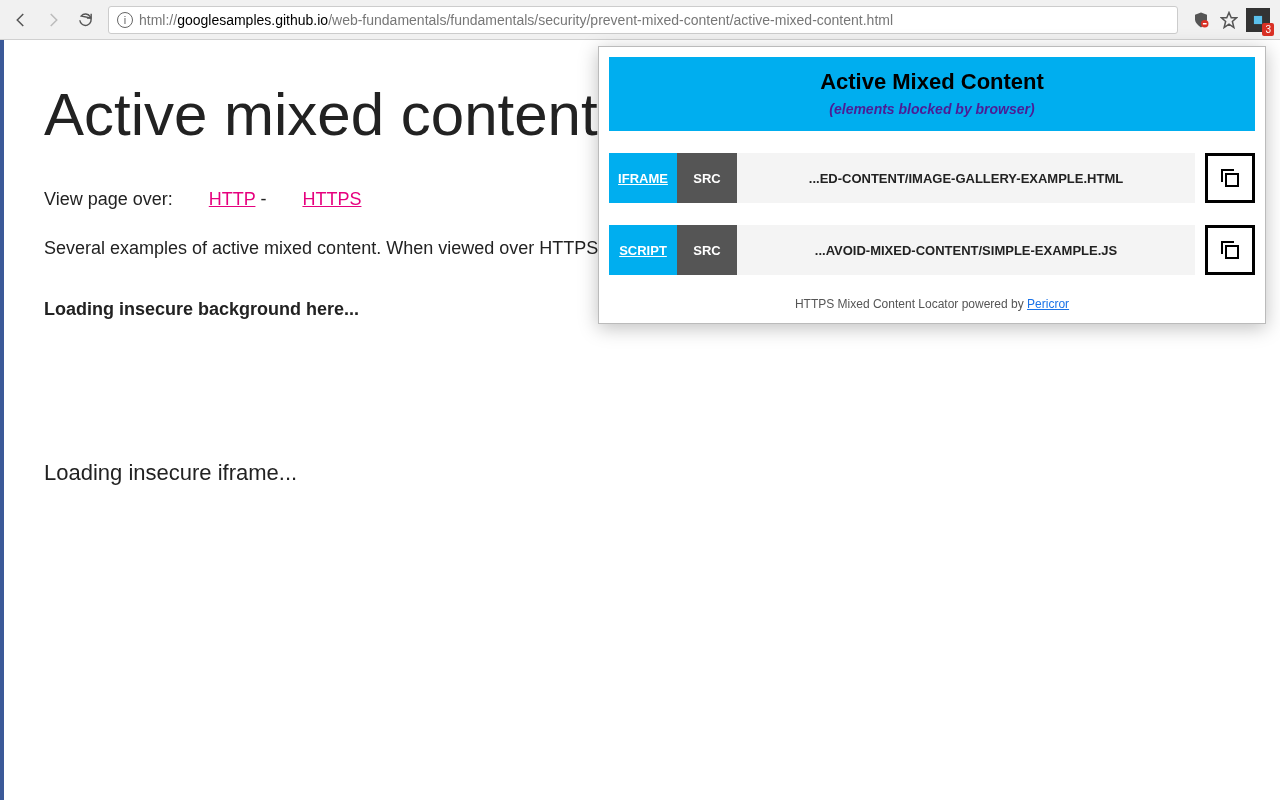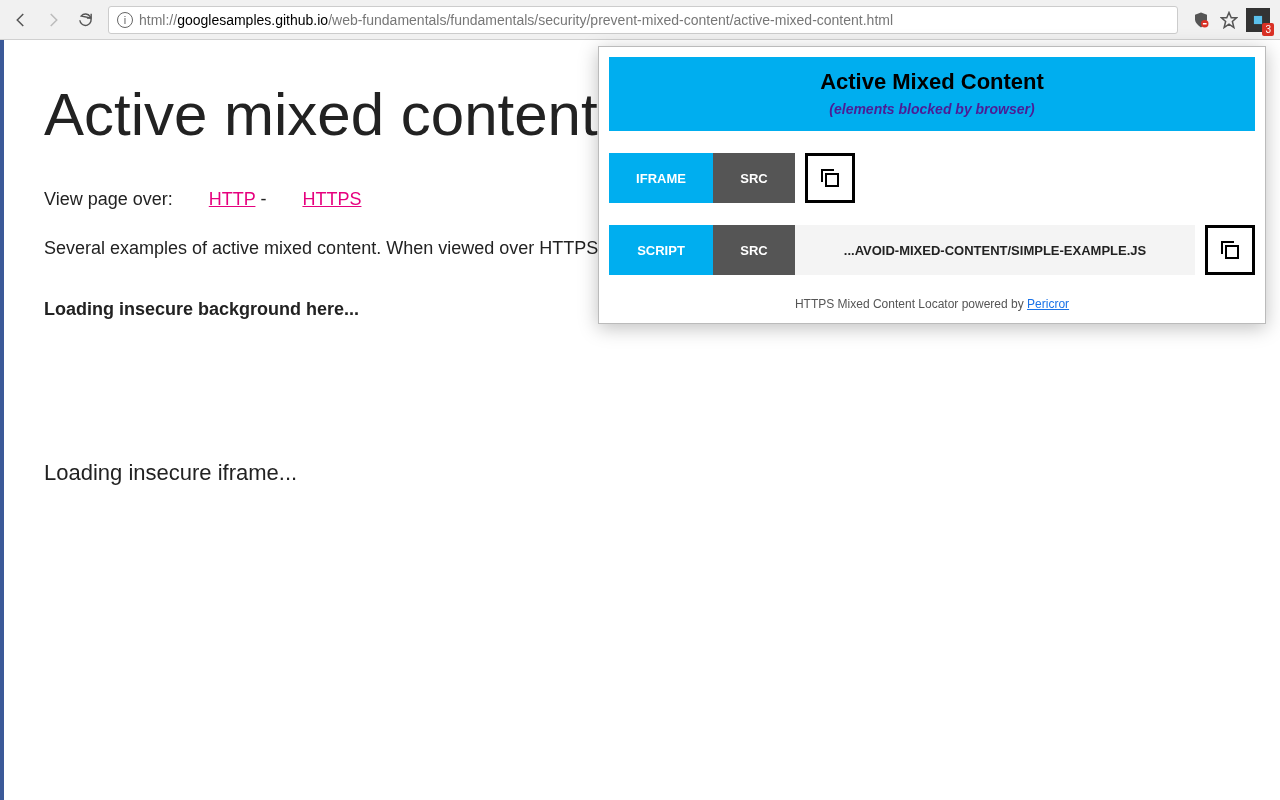--- a/index.html
+++ b/index.html
@@ -151,29 +151,29 @@
     font-weight:600;
     color:#4c1d95;
   }
   .row {
     display:flex;
     align-items:stretch;
     margin-top: 22px;
     height: 50px;
   }
   .cell-tag {
-    width: 104px;
+    width: 68px;
     background:#00aeef;
     color:#fff;
     font-weight:700;
     font-size:13px;
-    display:flex;align-items:center;justify-content:center;
+    display:flex;align-items:center;justify-content:center;text-decoration:underline;
   }
   .cell-attr {
-    width: 82px;
+    width: 60px;
     background:#555;
     color:#fff;
     font-weight:700;
     font-size:13px;
     display:flex;align-items:center;justify-content:center;
   }
   .cell-url {
     flex:1;
     background:#f4f4f4;
     color:#222;
@@ -259,20 +259,21 @@
 
 <div class="popup">
   <div class="popup-header">
     <div class="title">Active Mixed Content</div>
     <div class="sub">(elements blocked by browser)</div>
   </div>
 
   <div class="row">
     <div class="cell-tag">IFRAME</div>
     <div class="cell-attr">SRC</div>
+    <div class="cell-url">...ED-CONTENT/IMAGE-GALLERY-EXAMPLE.HTML</div>
     <div class="copy-btn">
       <svg width="24" height="24" viewBox="0 0 24 24" fill="none" stroke="#000" stroke-width="2">
           <rect x="8" y="8" width="12" height="12"></rect>
           <path d="M4 16 V4 H16"></path>
         </svg>
     </div>
   </div>
 
 
   <div class="row">

